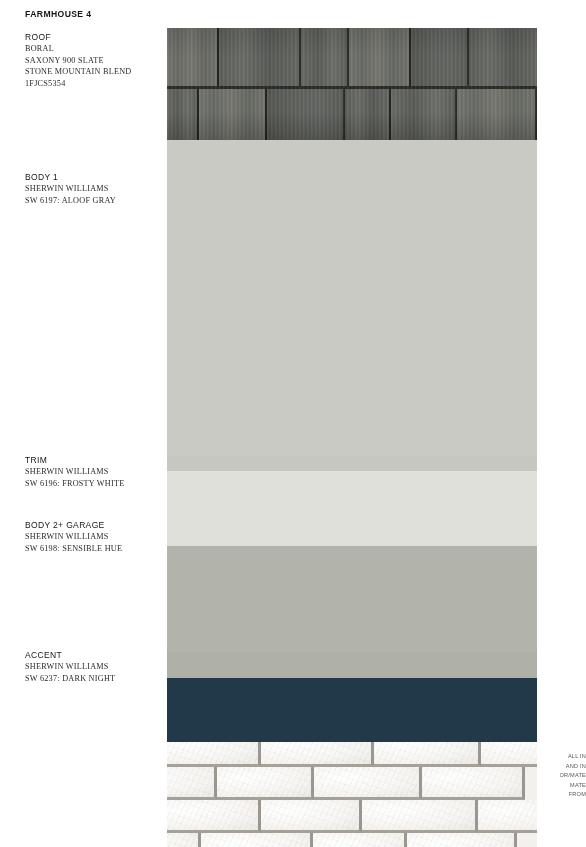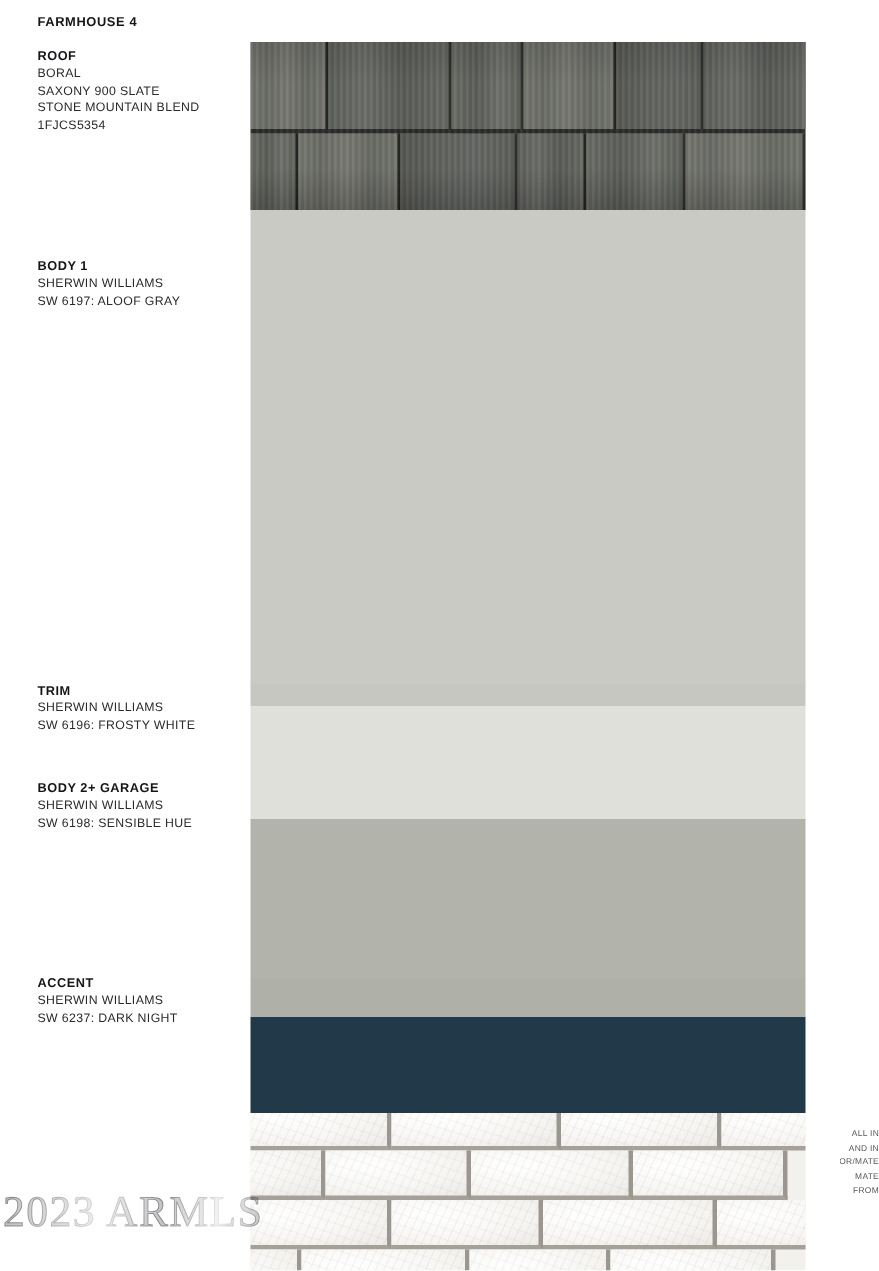--- a/index.html
+++ b/index.html
@@ -13,28 +13,28 @@
     -webkit-font-smoothing:antialiased;
   }
   .board{position:absolute;inset:0;}
 
   
   .labels{
     position:absolute; left:0; top:0; width:167px; height:847px;
   }
   .label-block{position:absolute;left:25px;}
   .label-title{
-    font-size:8.5px;font-weight:bold;color:#16161a;
+    font-size:8.5px;font-weight:normal;color:#16161a;
     letter-spacing:.35px;line-height:12px;margin:0;
     text-transform:uppercase;white-space:nowrap;
   }
   .label-line{
     font-size:8.2px;font-weight:normal;color:#2a2a2e;
     letter-spacing:.25px;line-height:11.6px;margin:0;
-    text-transform:uppercase;white-space:nowrap;
+    text-transform:uppercase;white-space:nowrap;font-family:Liberation Serif, serif;
   }
 
   .sheet-title{
     position:absolute;left:25px;top:9px;
     font-size:8.6px;font-weight:bold;color:#16161a;
     letter-spacing:.4px;text-transform:uppercase;white-space:nowrap;
   }
 
   
   .swatches{
@@ -214,21 +214,20 @@
       <div class="row" style="top:91px;left:-70px;">
         <div class="b" style="width:112px;"></div>
         <div class="b" style="width:120px;"></div>
         <div class="b" style="width:102px;"></div>
         <div class="b" style="width:118px;"></div>
       </div>
     </div>
 
   </div>
 
-  <div class="watermark">2023 ARMLS</div>
 
   <div class="disclaimer">
     <div>ALL IN</div>
     <div>AND IN</div>
     <div>OR/MATE</div>
     <div>MATE</div>
     <div>FROM</div>
   </div>
 
 </div>

